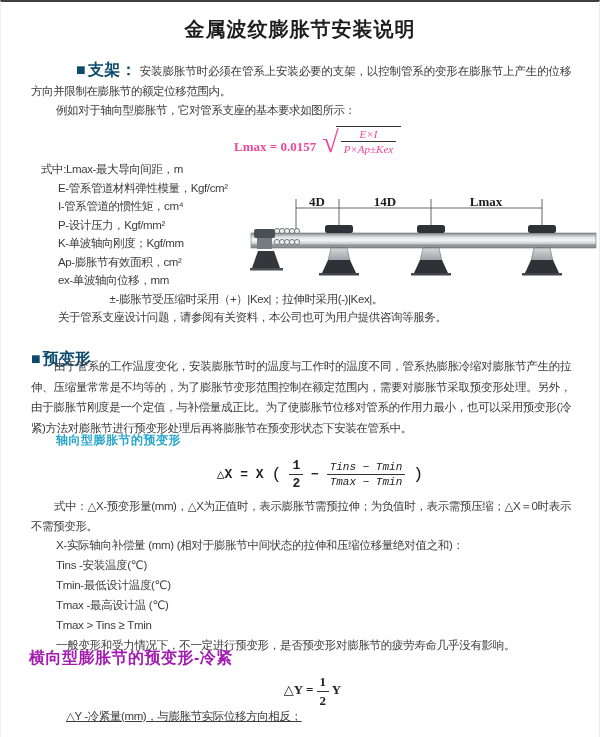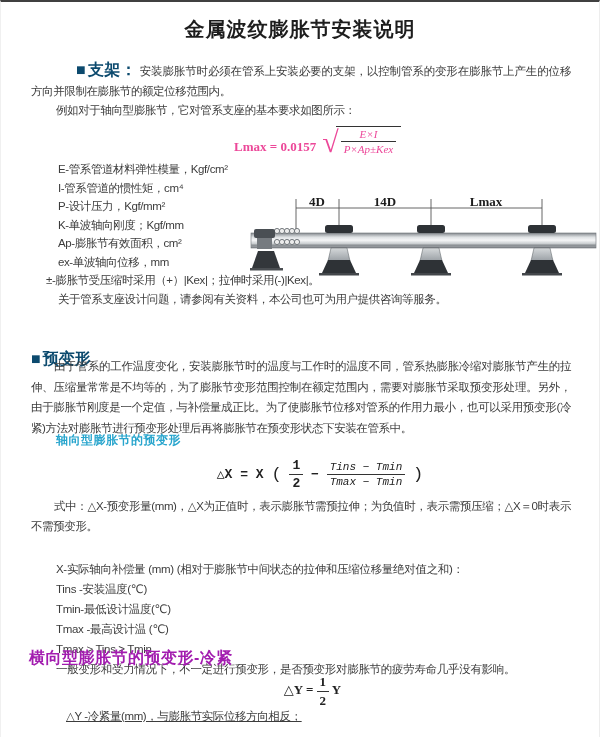--- a/index.html
+++ b/index.html
@@ -43,40 +43,40 @@
   }
   .rad{font-size:30px;font-weight:normal;line-height:26px;margin:0 -3px 0 6px;}
   .rooted{border-top:1.5px solid #333;padding:1px 5px 0 5px;}
   .frac{display:inline-block;text-align:center;vertical-align:middle;}
   .frac .top{display:block;border-bottom:1px solid #333;padding:0 3px 1px 3px;}
   .frac .bot{display:block;padding:1px 3px 0 3px;}
   .fr-it{font-style:italic;font-size:11px;font-weight:normal;}
   
   .params{left:40px;top:158px;font-size:11.5px;letter-spacing:-0.4px;line-height:18.5px;color:#3c3c3c;}
   .params .ind{margin-left:17px;}
-  .params .pm{margin-left:5px;}
+  .params .pm{margin-left:5px;text-align:center;}
   
   .diagram{left:248px;top:192px;}
   
   .predeform-label{left:30px;top:332px;margin-top:15px;}
   .predeform-body{left:30px;right:28px;top:354px;text-indent:23px;line-height:20.5px;}
   .axial-heading{
     left:55px;top:430px;
     color:#28a5cd;font-size:12px;font-weight:bold;letter-spacing:0.5px;
   }
   .formula-dx{
     left:0;right:0;top:456px;
     text-align:center;
     font-family:Liberation Mono, monospace;
     font-weight:bold;font-size:13px;color:#222;
     padding-left:40px;
   }
   .paren{font-size:17px;font-weight:normal;vertical-align:middle;}
   .dx-note1{left:30px;right:28px;top:494px;text-indent:23px;}
-  .dx-notes{left:55px;top:533px;font-size:11.5px;letter-spacing:-0.3px;line-height:20px;color:#3c3c3c;margin-top:24px;}
+  .dx-notes{left:55px;top:533px;font-size:11.5px;letter-spacing:-0.3px;line-height:20px;color:#3c3c3c;}
   .lateral-heading{
     left:28px;top:646px;
     color:#a21caf;font-size:16px;font-weight:bold;letter-spacing:0.5px;
   }
   .formula-dy{
     left:0;right:0;top:672px;text-align:center;
     font-family:"Liberation Serif","DejaVu Serif",serif;
     font-weight:bold;font-size:13px;color:#222;
     padding-left:25px;
   }
@@ -100,20 +100,21 @@
     <span class="rad">√</span>
     <span class="rooted">
       <span class="frac fr-it">
         <span class="top">E×I</span>
         <span class="bot">P×Ap±Kex</span>
       </span>
     </span>
   </div>
 
   <div class="abs params">
+    <div>式中:Lmax-最大导向间距，m</div>
     <div class="ind">E-管系管道材料弹性模量，Kgf/cm²</div>
     <div class="ind">I-管系管道的惯性矩，cm⁴</div>
     <div class="ind">P-设计压力，Kgf/mm²</div>
     <div class="ind">K-单波轴向刚度；Kgf/mm</div>
     <div class="ind">Ap-膨胀节有效面积，cm²</div>
     <div class="ind">ex-单波轴向位移，mm</div>
     <div class="pm">±-膨胀节受压缩时采用（+）|Kex|；拉伸时采用(-)|Kex|。</div>
     <div class="ind">关于管系支座设计问题，请参阅有关资料，本公司也可为用户提供咨询等服务。</div>
   </div>
 

